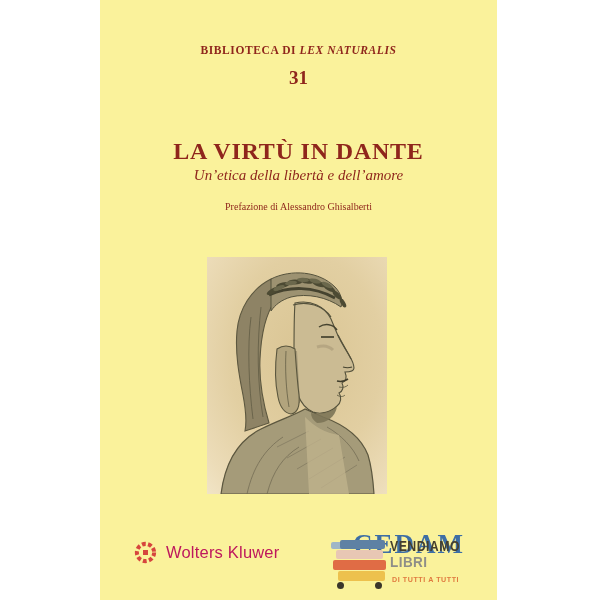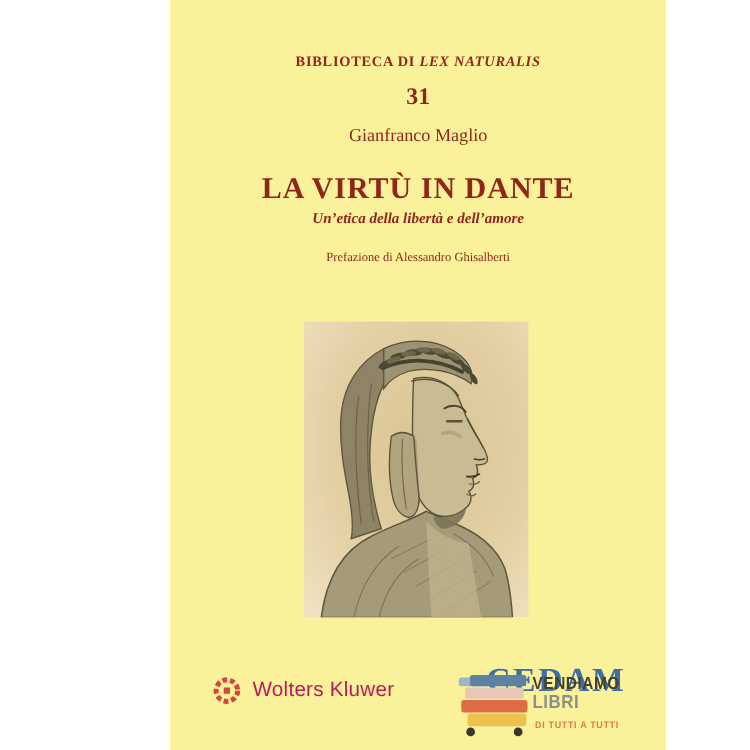--- a/index.html
+++ b/index.html
@@ -1,32 +1,32 @@
 <!DOCTYPE html>
 <html><head>
 <meta charset="utf-8">
 <style>
   html,body{margin:0;padding:0;}
   body{
     width:600px;height:600px;background:#ffffff;position:relative;overflow:hidden;
     font-family:"Liberation Serif", serif;
   }
-  .page{position:absolute;inset:0;margin-left:36px;}
+  .page{position:absolute;inset:0;}
   
   .cover{
     position:absolute;left:100px;top:0;width:397px;height:600px;
     background:#FAF29B;
   }
   .cover .ctext{position:absolute;left:0;right:0;text-align:center;color:#8F261C;}
   .series{top:44px;font-size:11.5px;font-weight:bold;letter-spacing:.6px;}
   .series .it{font-style:italic;}
   .series-num{top:67px;font-size:19px;font-weight:bold;}
   .author{top:101px;font-size:14.5px;}
   .title{top:138px;font-size:24px;font-weight:bold;letter-spacing:.8px;}
-  .subtitle{top:167px;font-size:12px;font-weight:bold;font-style:italic;}
+  .subtitle{top:167px;font-size:15px;font-weight:normal;font-style:italic;}
   .preface{top:201px;font-size:10px;}
   
   .portrait{
     position:absolute;left:107px;top:257px;width:180px;height:237px;
     overflow:hidden;
   }
   .portrait svg{display:block;}
   
   .wk{position:absolute;left:34px;top:539px;height:26px;display:flex;align-items:center;}
   .wk-icon{width:23px;height:23px;margin-right:9px;}
@@ -54,21 +54,20 @@
 <body>
 
 <div class="page">
 
   <div class="cover">
 
     <div class="ctext series"><span>BIBLIOTECA DI </span><i class="it">LEX NATURALIS</i></div>
 
     <div class="ctext series-num">31</div>
 
-    <div class="ctext author">Gianfranco Maglio</div>
 
     <div class="ctext title">LA VIRTÙ IN DANTE</div>
 
     <div class="ctext subtitle">Un’etica della libertà e dell’amore</div>
 
     <div class="ctext preface">Prefazione di Alessandro Ghisalberti</div>
 
     <div class="portrait">
       <svg width="180" height="237" viewBox="0 0 180 237" xmlns="http://www.w3.org/2000/svg">
         <defs>

